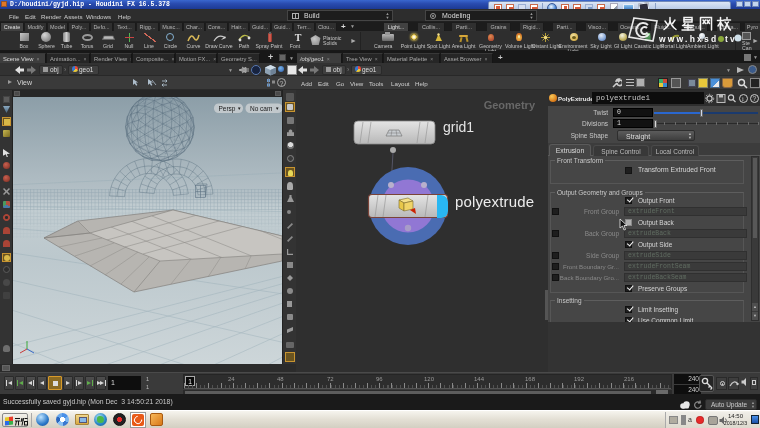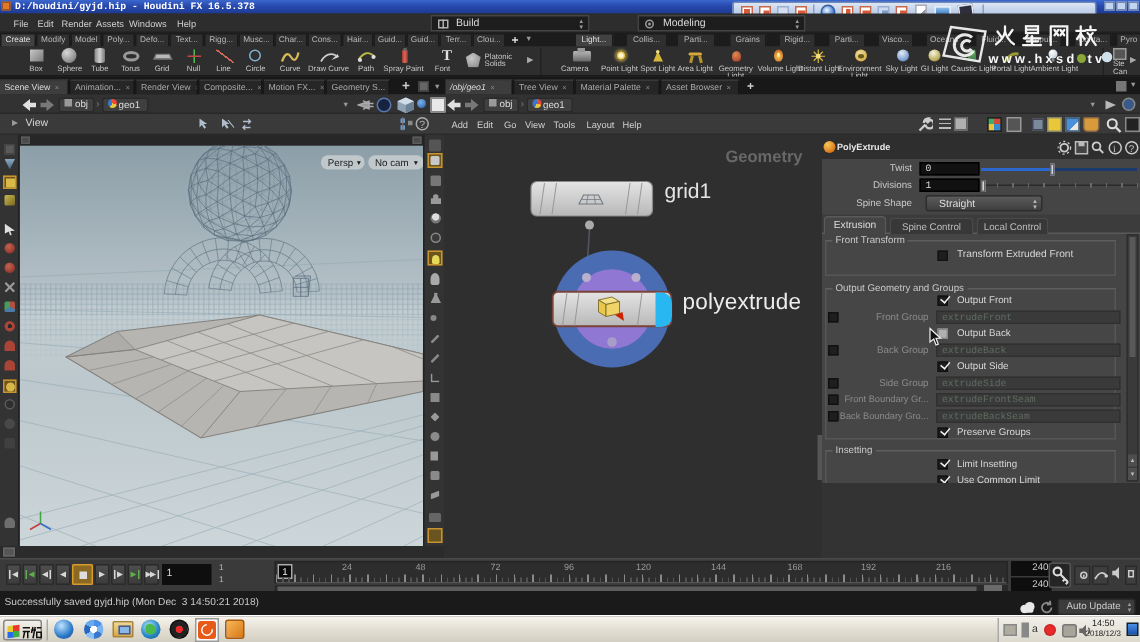--- a/index.html
+++ b/index.html
@@ -593,20 +593,21 @@
   <div class="abs" style="left:147px;top:29px;font-size:14px;color:#e4e4e4;">grid1</div>
   <div class="abs" style="left:159px;top:103px;font-size:15px;letter-spacing:0.15px;color:#ececec;">polyextrude</div>
   <div class="abs" style="right:0;top:200px;width:3px;height:30px;background:#555;"></div>
 </div>
 
 <div id="params" class="abs" style="left:548px;top:90px;width:212px;height:282px;background:#454545;overflow:hidden;">
 
   <div class="abs" style="left:0;top:0px;width:212px;height:16px;background:#2e2e2e;">
     <div class="abs" style="left:1px;top:4px;width:8px;height:8px;border-radius:50%;background:radial-gradient(circle at 35% 30%,#f8c858,#d87818 70%,#a85a10);"></div>
     <div class="abs" style="left:10px;top:4.5px;font-size:6.1px;font-weight:bold;color:#e8e8e8;">PolyExtrude</div>
+    <div class="abs" style="left:44px;top:2px;width:112px;height:12px;background:#0d0d0d;color:#c8c8c8;font-family:'Liberation Mono',monospace;font-size:7.5px;line-height:12px;padding-left:4px;">polyextrude1</div>
     <svg class="abs" style="left:157px;top:3px;" width="55" height="11">
       <g stroke="#ccc" fill="none">
           <circle cx="4.5" cy="5.5" r="2.6" stroke-width="1.2"></circle>
           <circle cx="4.5" cy="5.5" r="4.2" stroke-width="0.9" stroke-dasharray="1.4 1.7"></circle>
         </g>
       <g>
           <rect x="12" y="1.5" width="8" height="8" fill="#444" stroke="#bbb" stroke-width="1"></rect>
           <rect x="14" y="1.5" width="4" height="3" fill="#bbb"></rect>
         </g>
       <g stroke="#ccc" fill="none" stroke-width="1.2">

